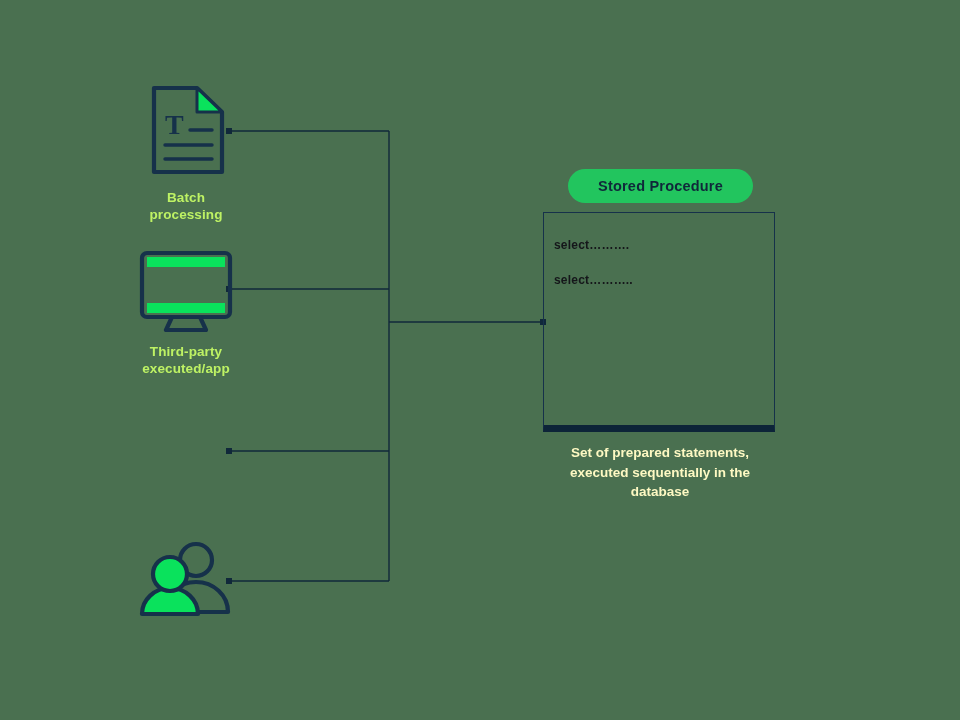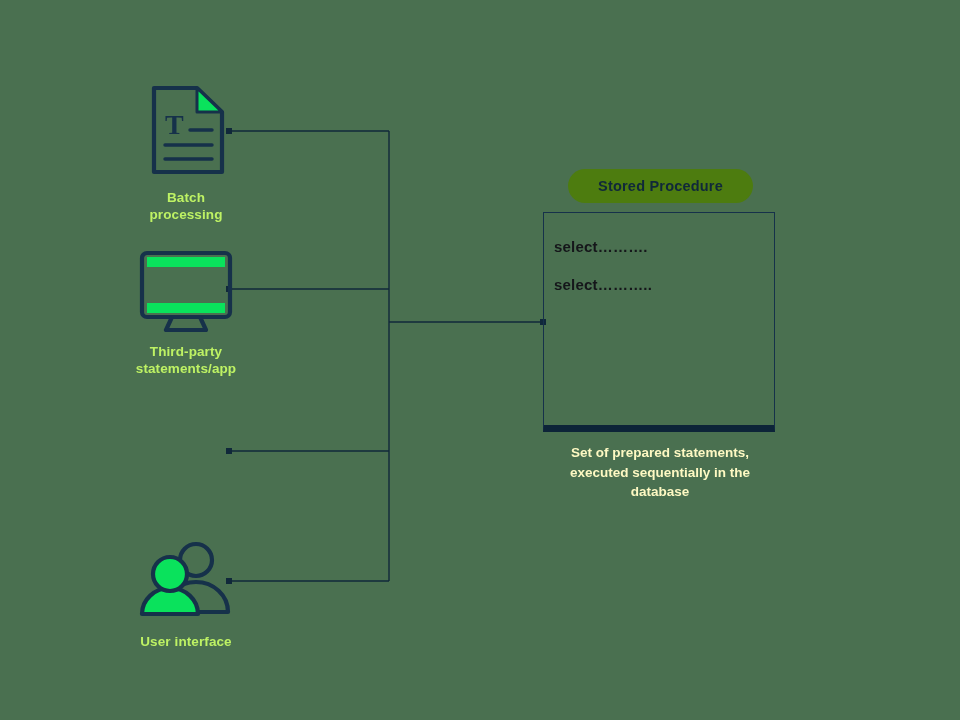--- a/index.html
+++ b/index.html
@@ -55,21 +55,21 @@
   }
 
   
   #sp-pill {
     position: absolute;
     left: 568px;
     top: 169px;
     width: 185px;
     height: 34px;
     border-radius: 17px;
-    background: #4d7c0f;
+    background: #22c55e;
     color: #10283a;
     font-size: 14.5px;
     font-weight: 700;
     display: flex;
     align-items: center;
     justify-content: center;
     letter-spacing: 0.2px;
   }
 
   
@@ -84,21 +84,21 @@
     box-sizing: border-box;
   }
   .stmt-list {
     position: absolute;
     left: 554px;
     top: 238px;
     width: 215px;
   }
   .stmt {
     color: #15161a;
-    font-size: 15px;
+    font-size: 12px;
     font-weight: 700;
     letter-spacing: 0.2px;
     margin-bottom: 21px;
     white-space: pre;
   }
   #sp-caption {
     position: absolute;
     left: 540px;
     top: 443px;
     width: 240px;
@@ -160,36 +160,35 @@
         <rect x="56" y="5" width="88" height="64" rx="5" ry="5" fill="none" stroke="#16314a" stroke-width="4.2"></rect>
 
         <rect x="61" y="9" width="78" height="10" fill="#0ae25c"></rect>
 
         <rect x="61" y="55" width="78" height="10" fill="#0ae25c"></rect>
 
         <path d="M86,69 L80,82 L120,82 L114,69" fill="none" stroke="#16314a" stroke-width="4.2" stroke-linejoin="round"></path>
       </svg>
     </div>
     <div class="node-label">Third-party
-statements/app</div>
+executed/app</div>
   </div>
 
 
   <div class="source-node" id="node-userinterface">
     <div class="node-icon">
       <svg width="200" height="84" viewBox="0 0 200 84" xmlns="http://www.w3.org/2000/svg">
 
         <circle cx="110" cy="22" r="16" fill="none" stroke="#16314a" stroke-width="4.2"></circle>
         <path d="M78,74 a32,30 0 0 1 64,0 Z" fill="none" stroke="#16314a" stroke-width="4.2" stroke-linejoin="round"></path>
 
         <path d="M56,76 a28,26 0 0 1 56,0 Z" fill="#0ae25c" stroke="#16314a" stroke-width="4.2" stroke-linejoin="round"></path>
         <circle cx="84" cy="36" r="17" fill="#0ae25c" stroke="#16314a" stroke-width="4.2"></circle>
       </svg>
     </div>
-    <div class="node-label">User interface</div>
   </div>
 
   <div id="sp-pill">Stored Procedure</div>
 
   <div id="sp-box"></div>
 
   <div class="stmt-list">
     <div class="stmt">select……….</div>
     <div class="stmt">select………..</div>
   </div>

